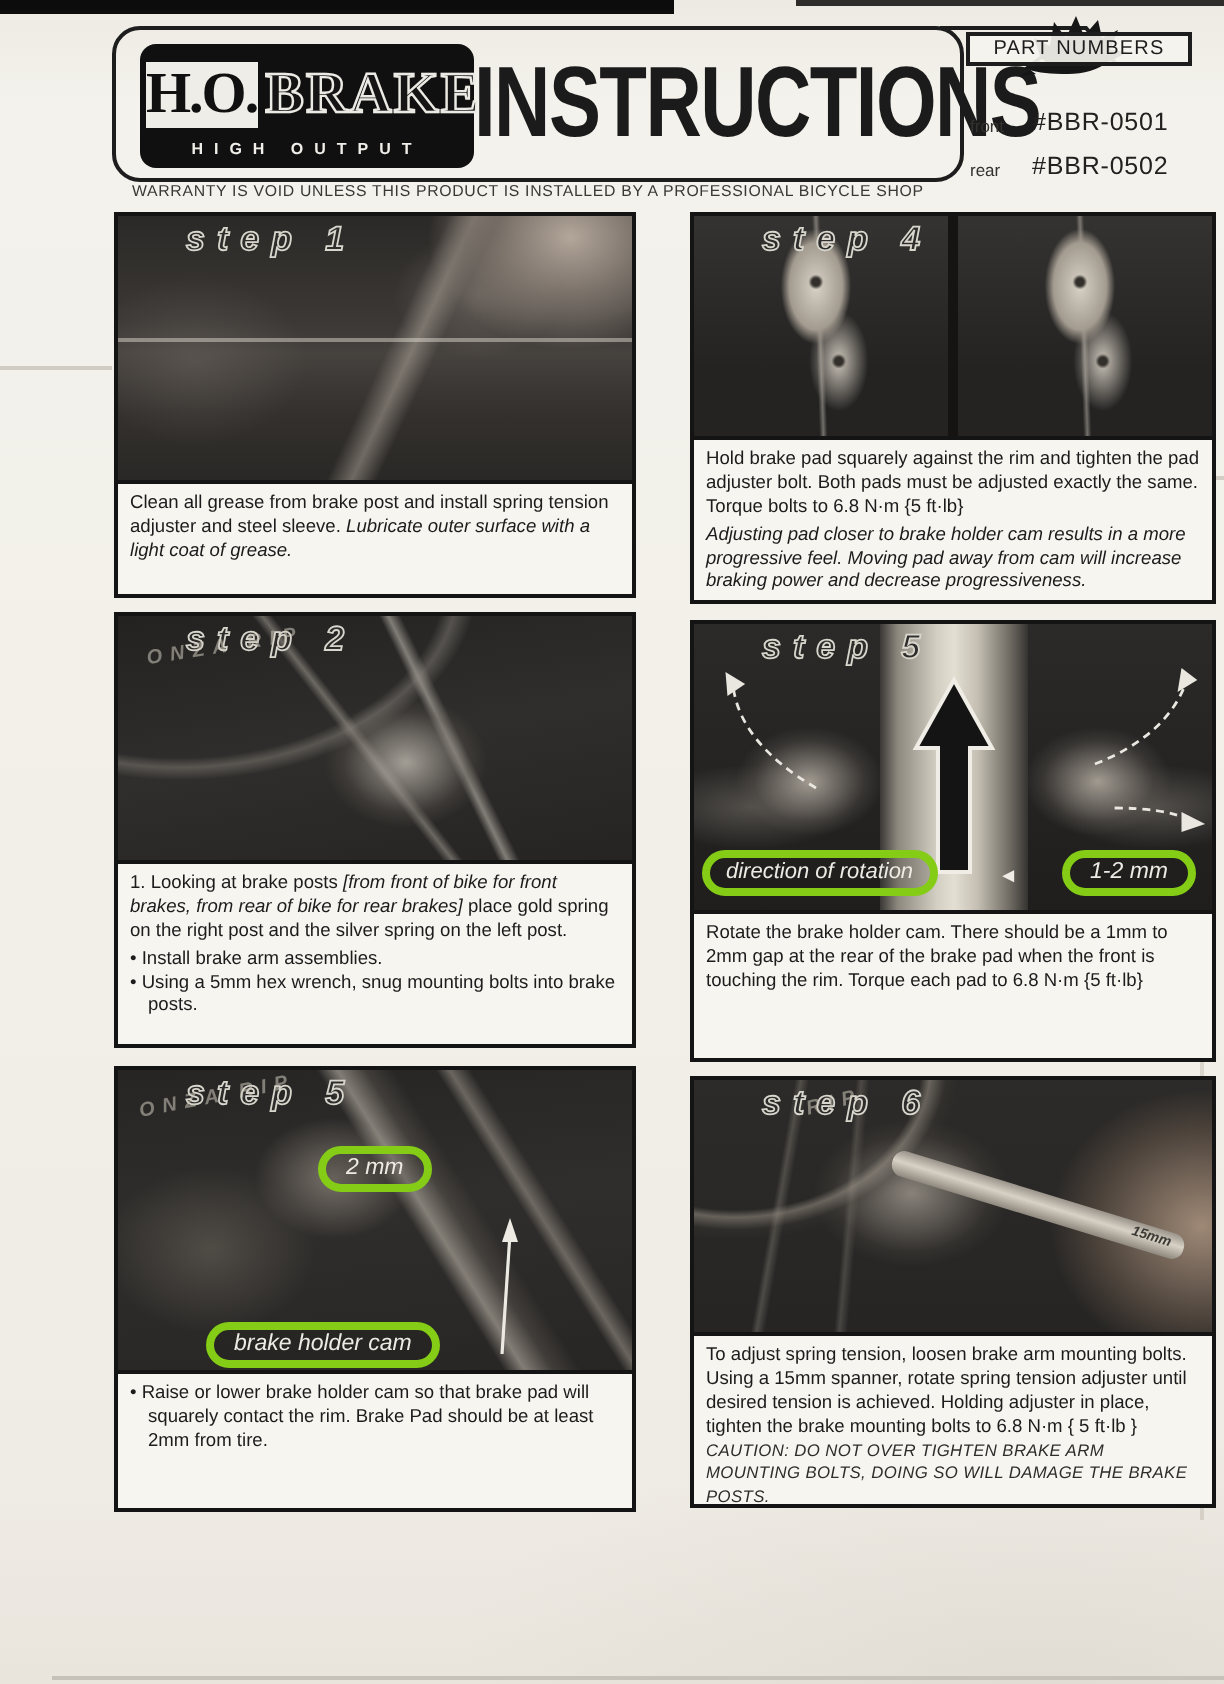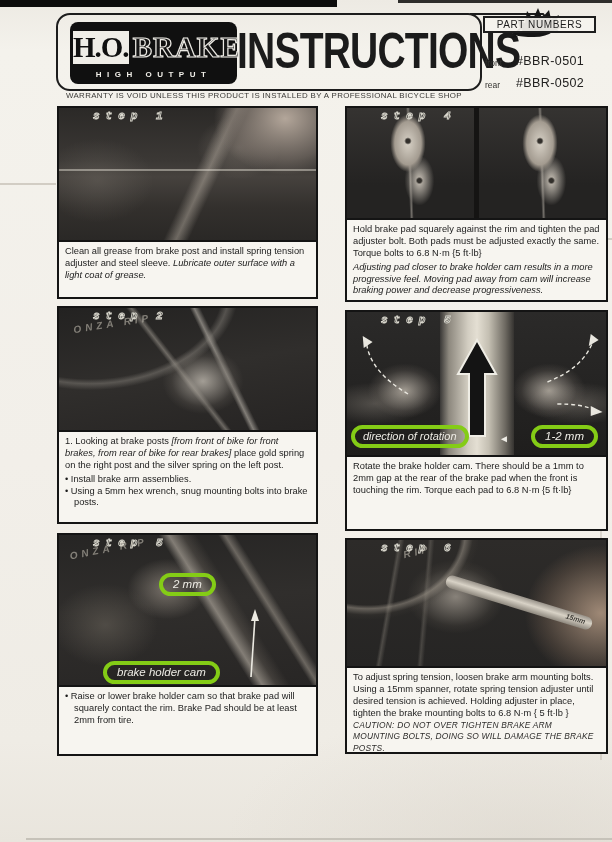--- a/index.html
+++ b/index.html
@@ -46,23 +46,23 @@
   
   .panel { position:absolute; border:2px solid #141414; background:#f7f5f0; box-sizing:border-box;
            display:flex; flex-direction:column; }
   .photo { position:relative; overflow:hidden; flex:none; background:#2c2a28; }
   .caption { flex:1; border-top:2px solid #141414; background:#f7f5f0; padding:4px 6px 3px;
              font-size:9.3px; line-height:1.28; color:#1c1c1c; overflow:hidden; }
   .caption p { margin:0 0 2px; }
   .caption .it { font-style:italic; }
   .caption .blt { padding-left:9px; text-indent:-9px; margin:0; }
   .caution { font-style:italic; font-size:8.4px; letter-spacing:.2px; color:#2e2d2b; }
-  .step-label { position:absolute; top:2px; left:34px; font-size:11px; font-weight:700; font-style:italic;
+  .step-label { position:absolute; top:2px; left:34px; font-size:17px; font-weight:700; font-style:italic;
                 letter-spacing:6px; color:#2e2d2b; -webkit-text-stroke:.9px #d9d7cd;
-                font-family:Liberation Mono, monospace; white-space:nowrap;text-align:center; }
+                font-family:Liberation Sans, sans-serif; white-space:nowrap;text-align:center; }
   .photo-text { position:absolute; color:rgba(205,200,188,.55); font-weight:700; font-style:italic;
                 letter-spacing:4px; font-size:10px; }
   .oval { position:absolute; border:4px solid #84cc16; border-radius:20px; color:#edebE4; color:#edebe4;
           font-style:italic; font-size:11.5px; padding:1px 10px 2px; background:rgba(25,25,23,.18); white-space:nowrap; }
   .ptr-arrow { position:absolute; left:0; top:0; }
 
   #p1 { left:57px;  top:106px; width:261px; height:193px; } #p1 .photo { height:132px; }
   #p2 { left:57px;  top:306px; width:261px; height:218px; } #p2 .photo { height:122px; }
   #p3 { left:57px;  top:533px; width:261px; height:223px; } #p3 .photo { height:150px; }
   #p4 { left:345px; top:106px; width:263px; height:196px; } #p4 .photo { height:110px; }

